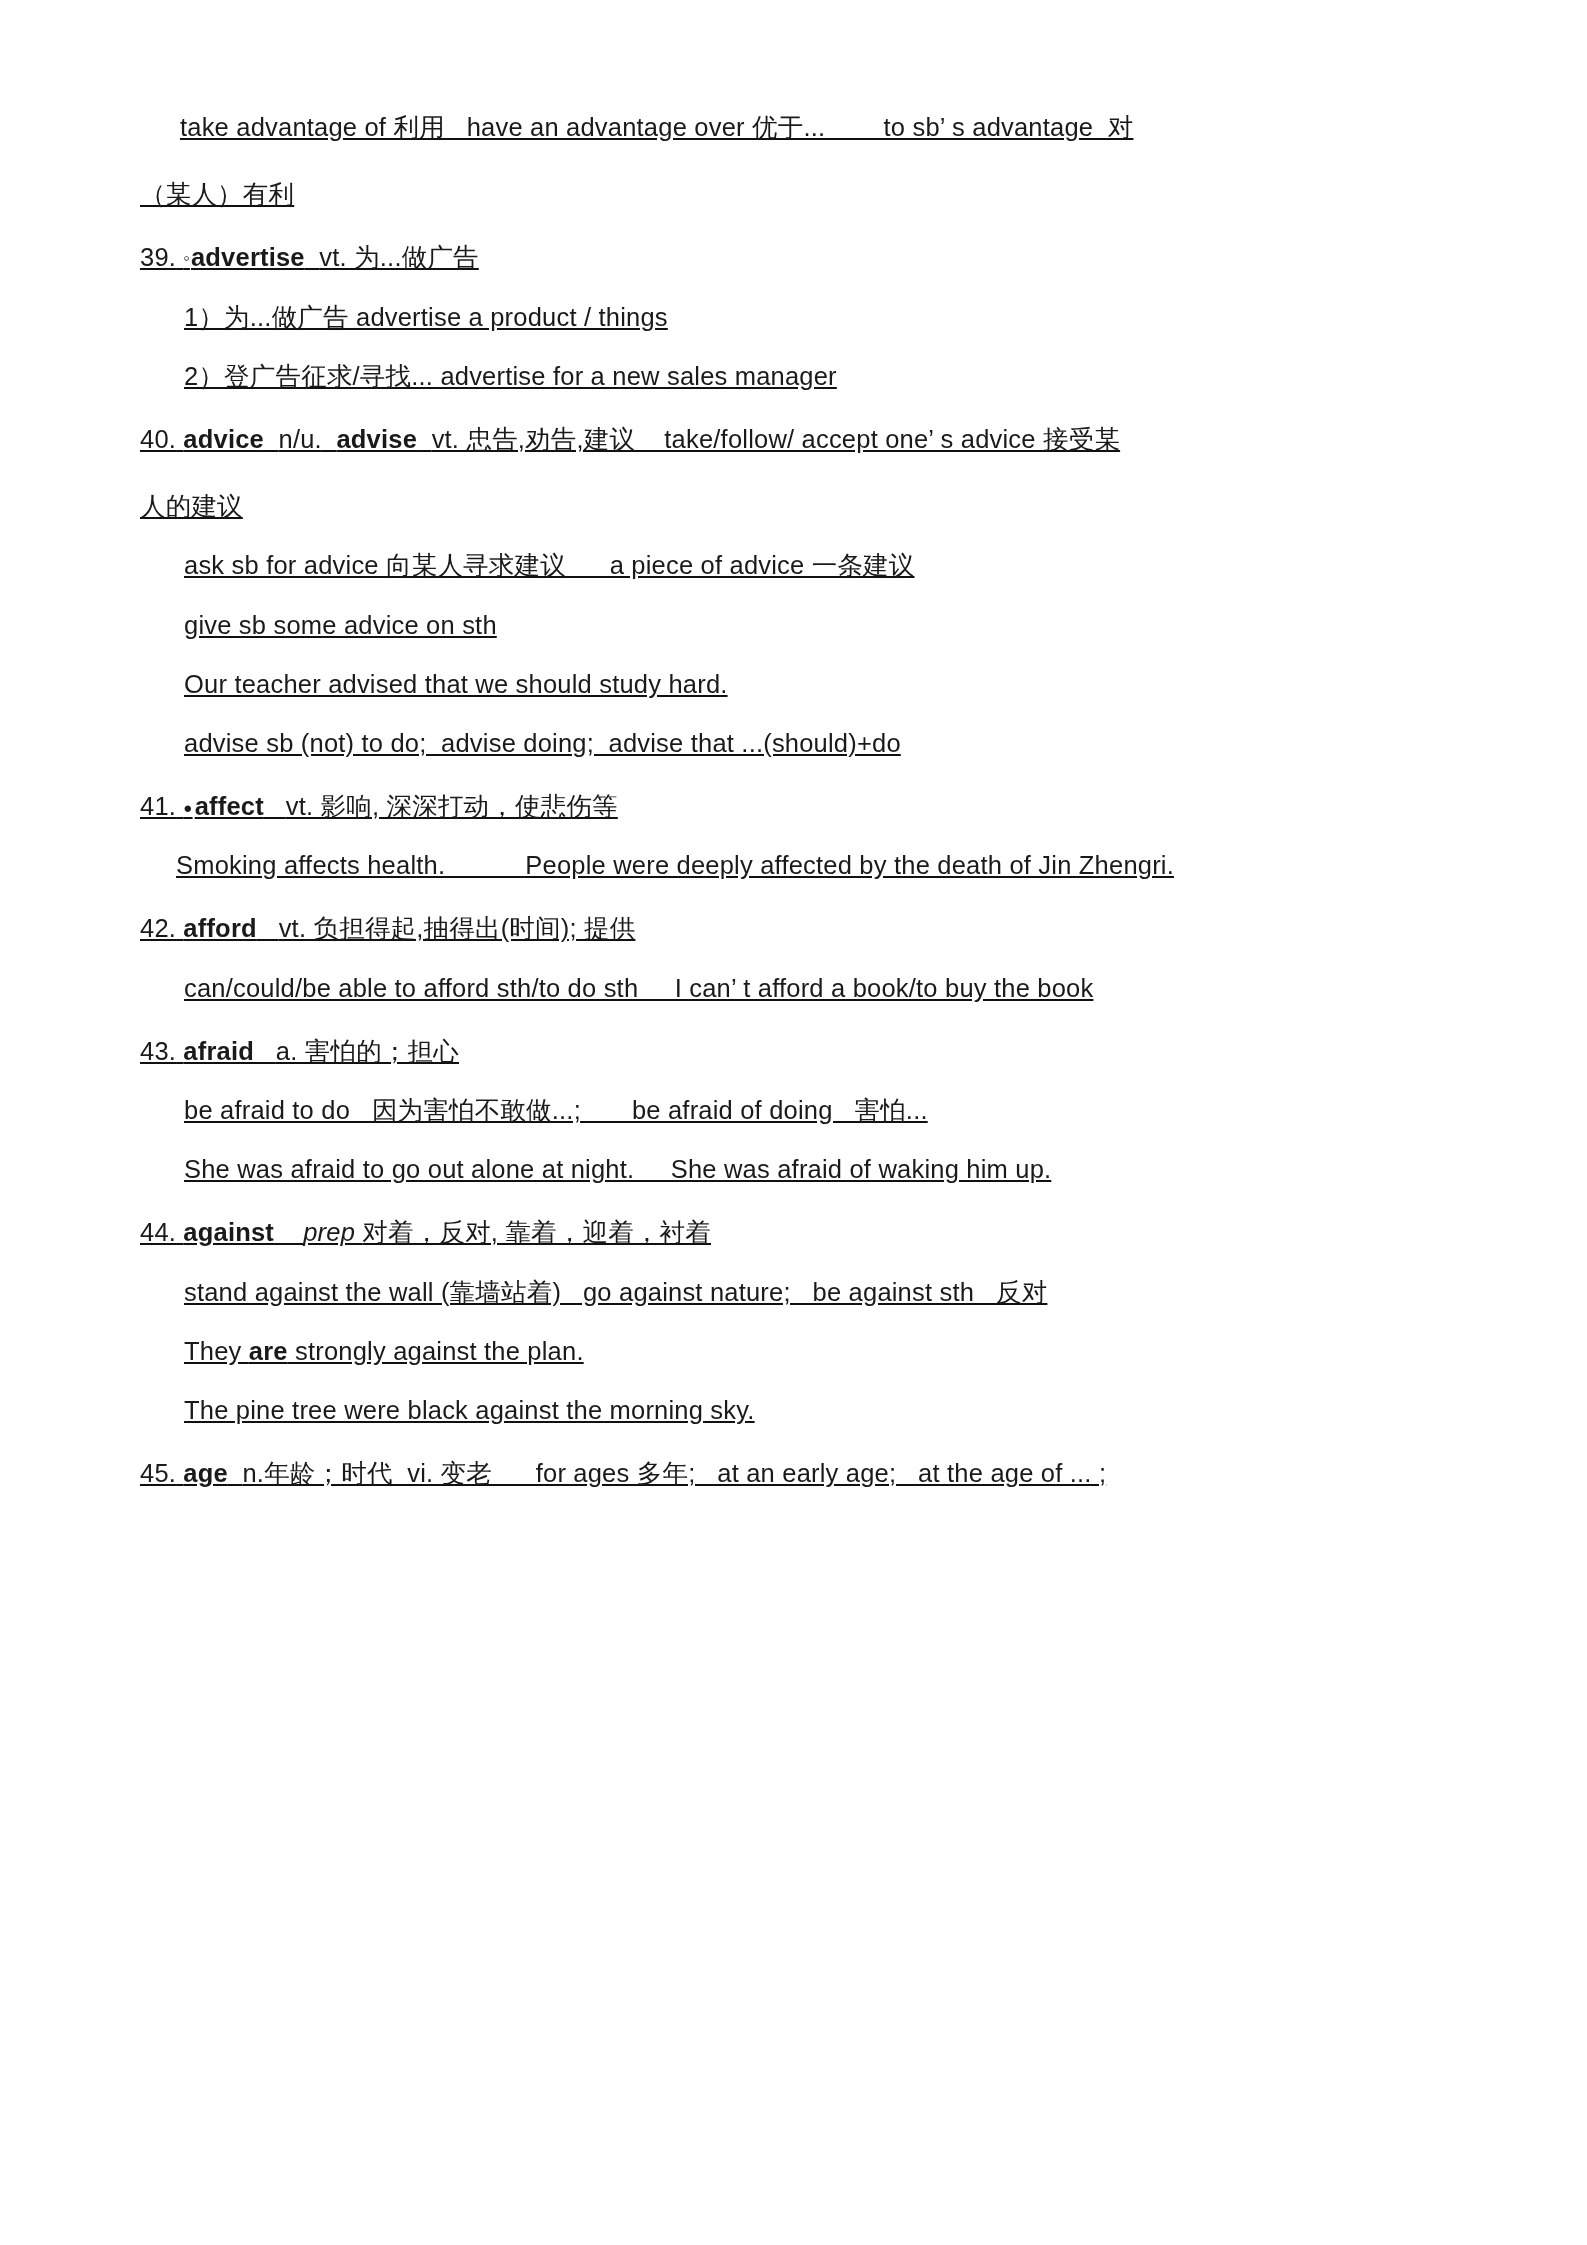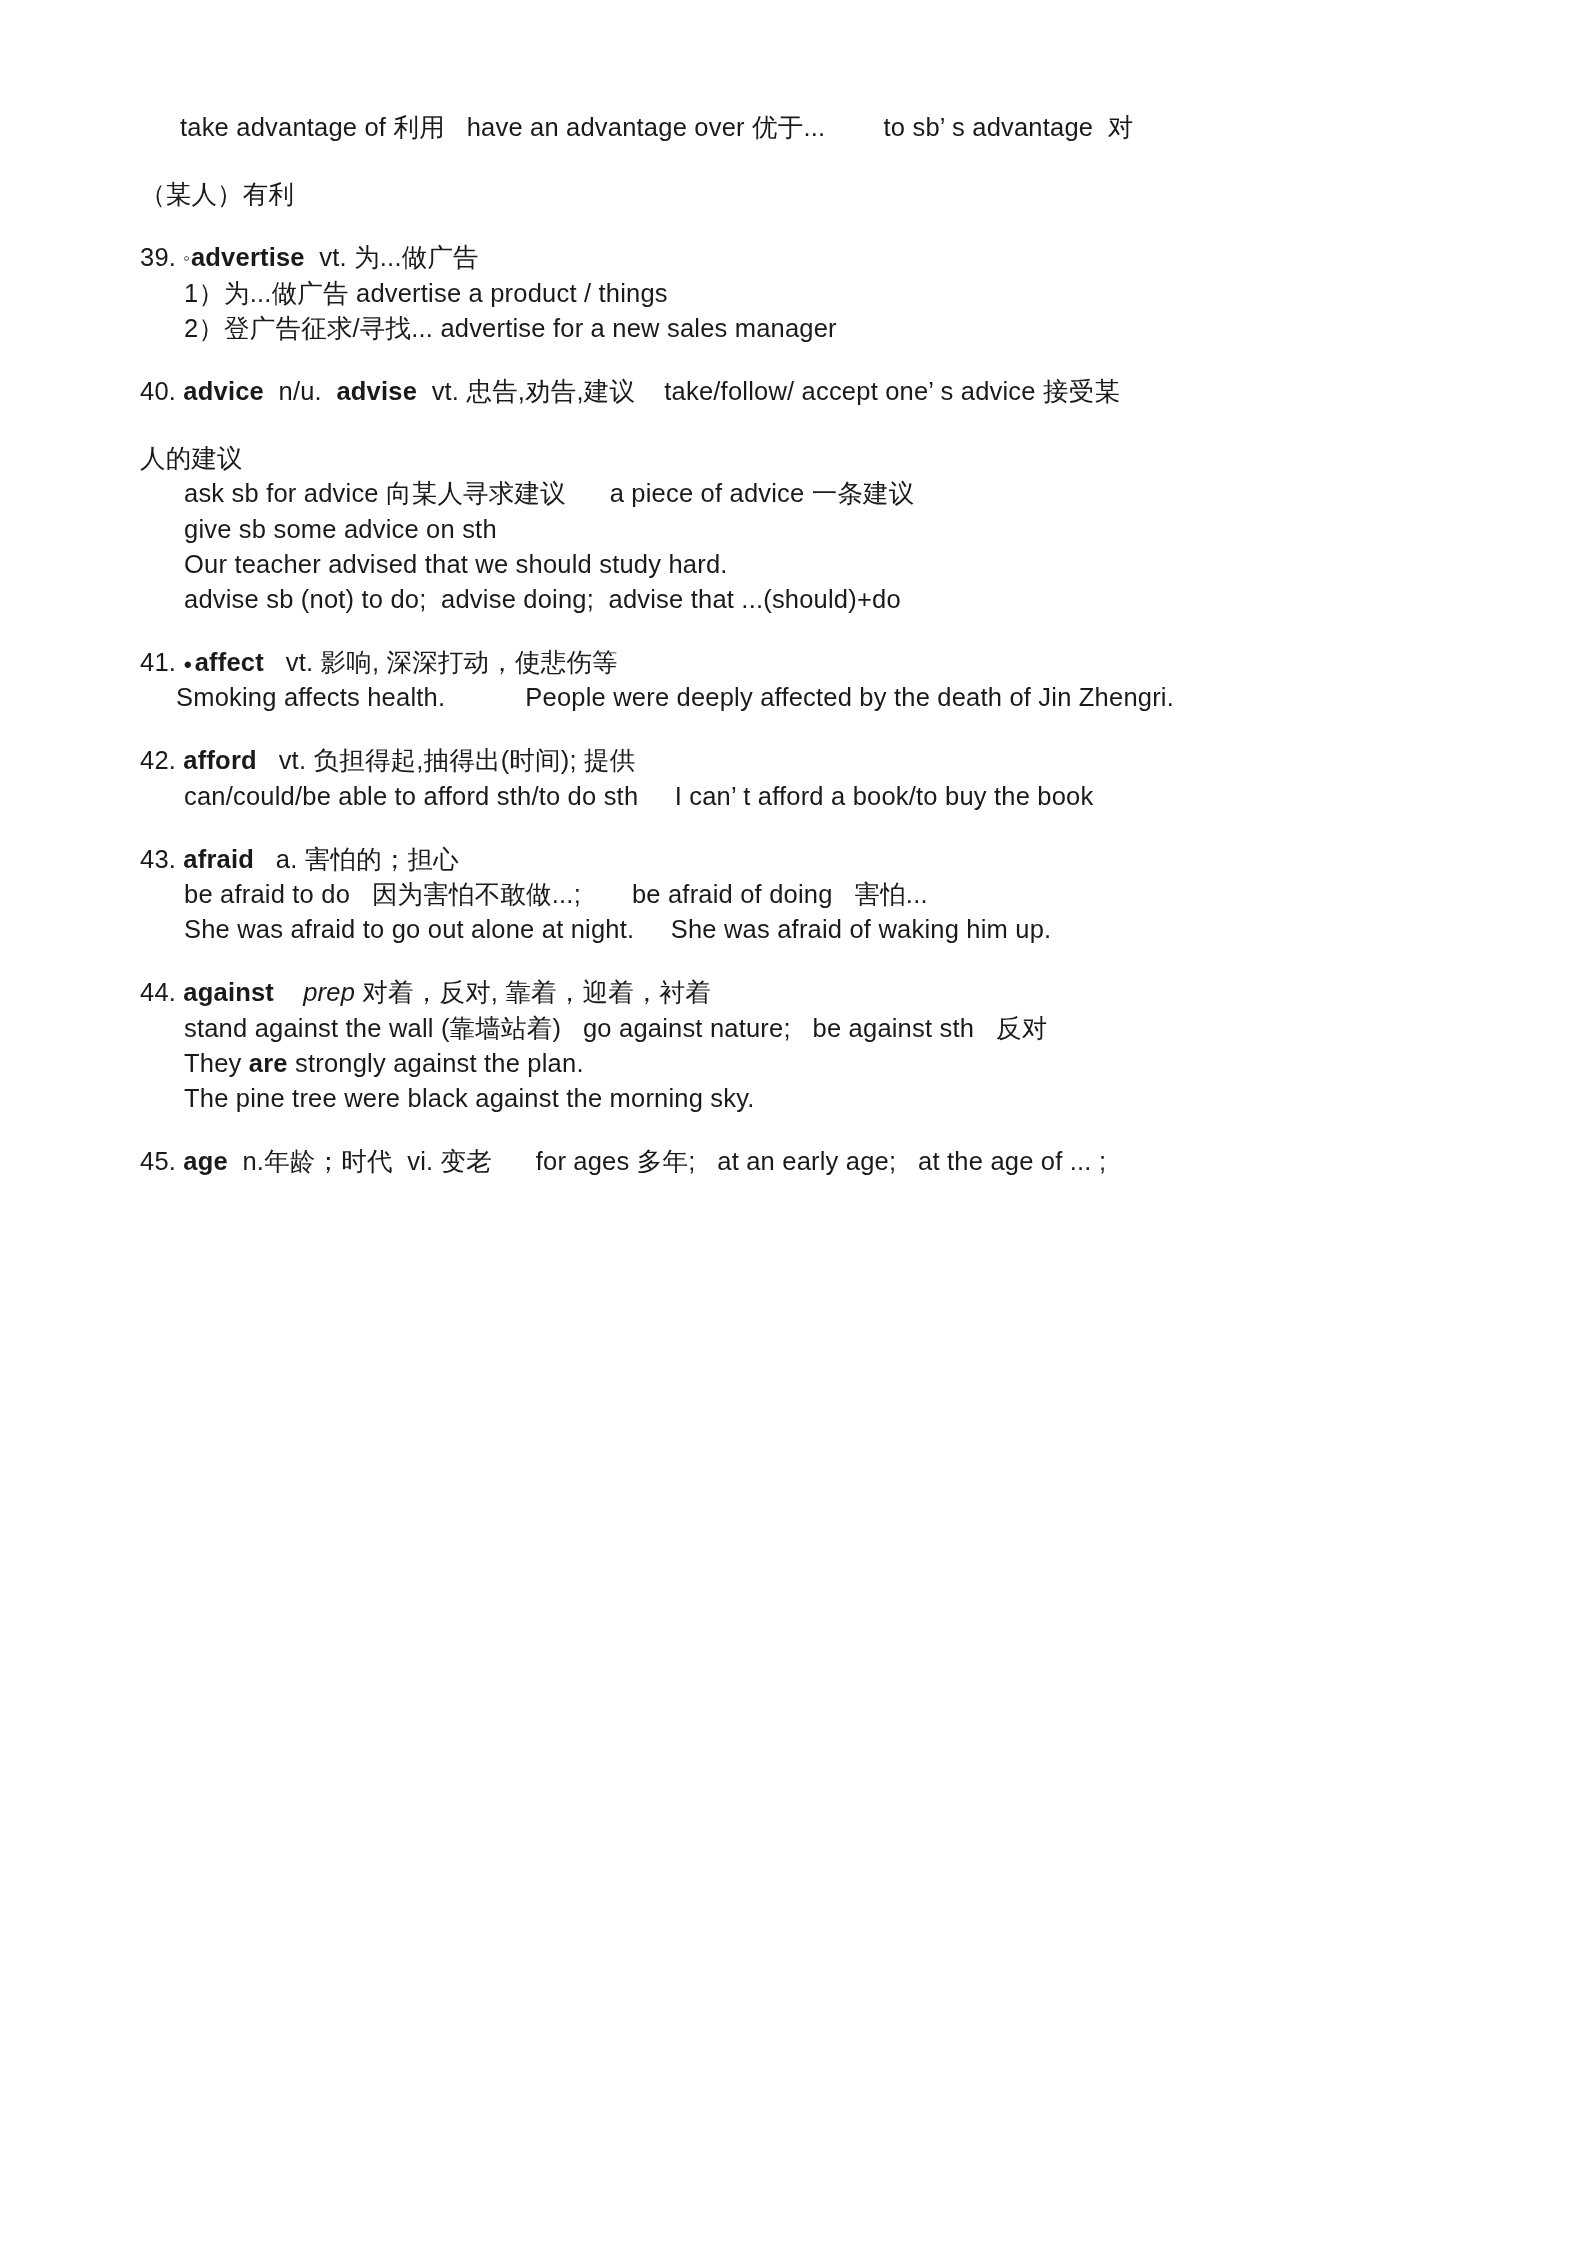--- a/index.html
+++ b/index.html
@@ -26,25 +26,27 @@
     font-size: 25.5px;
     line-height: 1.38;
     letter-spacing: 0.2px;
     color: #1a1a1a;
     white-space: pre-wrap;
     margin: 0;
   }
   
   .entry {
     margin-top: 28px;
+    text-decoration: underline;
   }
   .entry:first-child {
     margin-top: 0;
   }
   .sub {
+    margin-top: 24px;
     padding-left: 44px;
   }
   .cont {
     margin-top: 32px;
     padding-left: 0px;
   }
   .head {
     padding-left: 0px;
   }
   .num {

